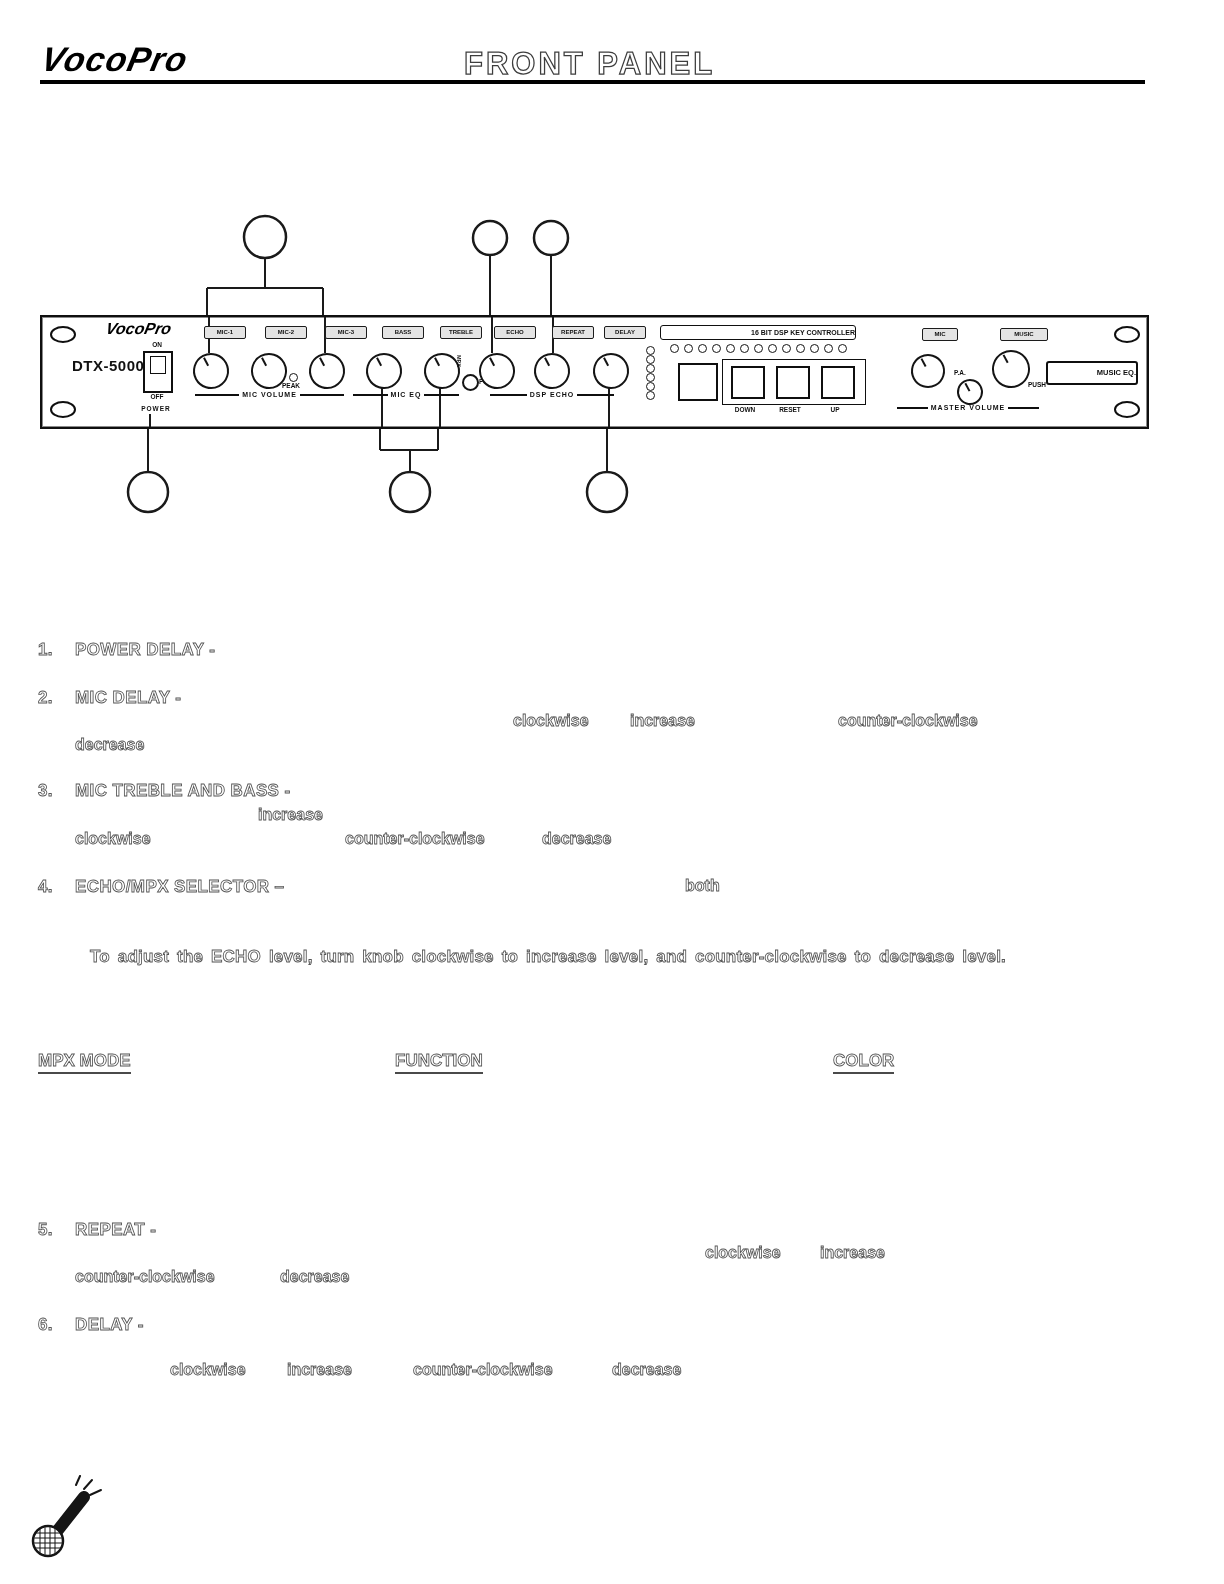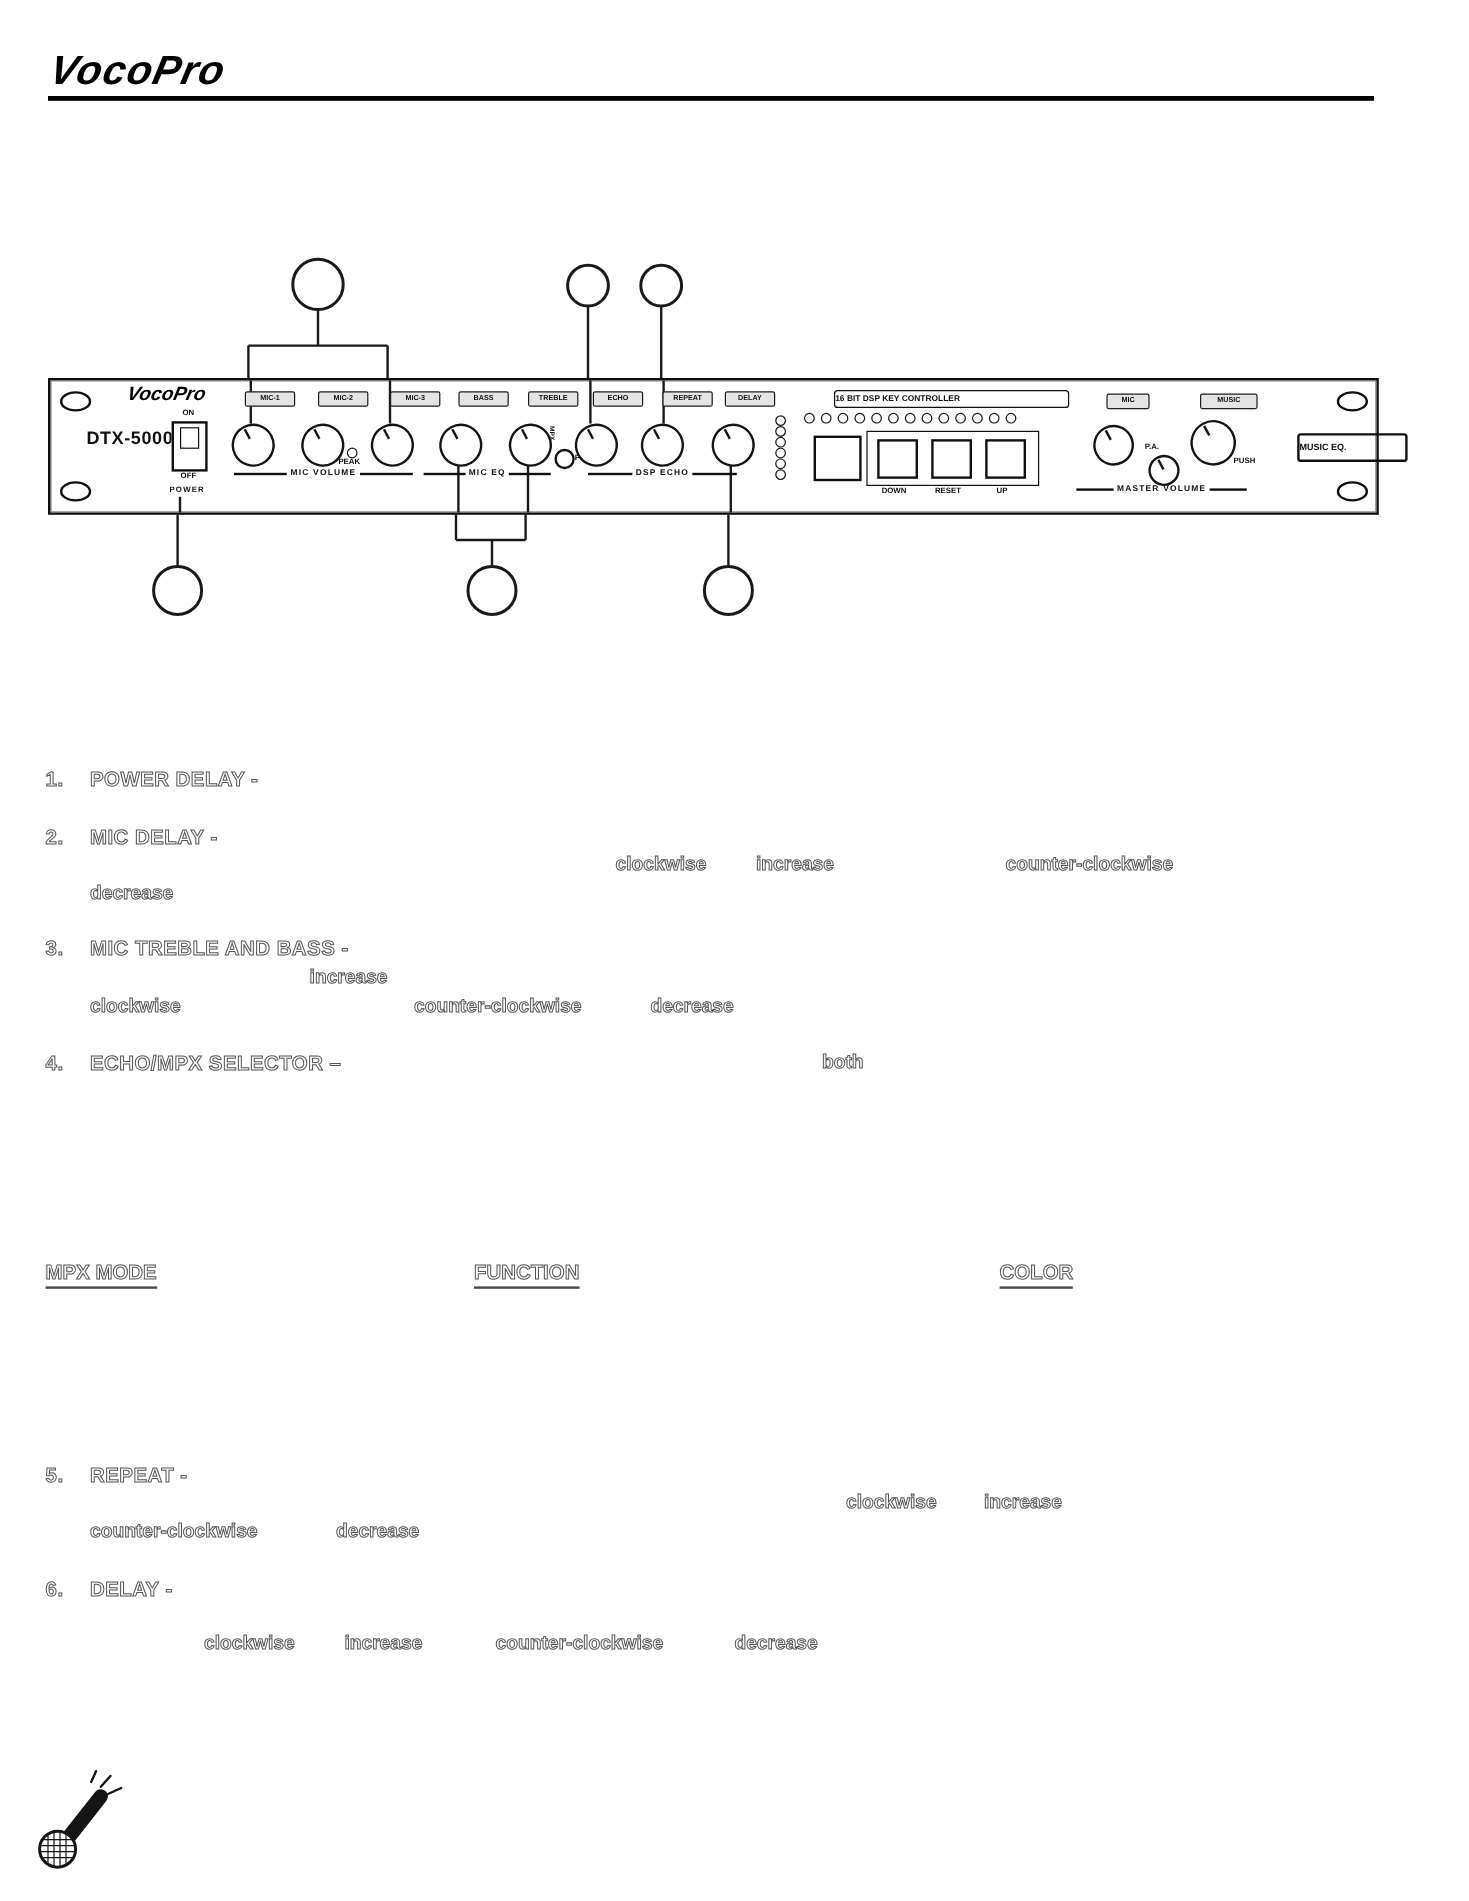--- a/index.html
+++ b/index.html
@@ -33,33 +33,34 @@
   .tiny{font-size:6.5px;font-weight:bold;color:#0f0f0f;white-space:nowrap;}
   .tinyc{text-align:center;}
   .lblbox{width:40px;height:11px;border:1px solid #1c1c1c;background:#e4e4e4;border-radius:2px;
           font-size:6px;line-height:11px;text-align:center;font-weight:bold;color:#0f0f0f;overflow:hidden;}
   .knob{width:32px;height:32px;border:2.5px solid #141414;border-radius:50%;background:#fff;transform:rotate(-28deg);}
   .knob .ptr{position:absolute;left:50%;margin-left:-1px;top:1px;width:2px;height:9px;background:#141414;}
   .miniknob{width:13px;height:13px;border:2px solid #141414;border-radius:50%;background:#fff;}
   .led{border:1.5px solid #141414;border-radius:50%;background:#fff;}
   .sect{font-size:7px;font-weight:bold;color:#0f0f0f;letter-spacing:1px;display:flex;align-items:center;white-space:nowrap;}
   .sect::before,.sect::after{content:"";flex:1;height:2px;background:#0f0f0f;margin:0 3px;}
-  .dspbox{border:1.5px solid #0f0f0f;border-radius:3px;font-size:7px;font-weight:bold;text-align:left;color:#0f0f0f;margin-left:35px;}
+  .dspbox{border:1.5px solid #0f0f0f;border-radius:3px;font-size:7px;font-weight:bold;text-align:right;color:#0f0f0f;}
   .sq{border:2px solid #0f0f0f;background:#fff;}
   .pswitch{width:26px;height:38px;border:2px solid #0f0f0f;background:#fff;}
   .ptoggle{width:14px;height:16px;border:1.5px solid #0f0f0f;margin:3px auto 0;background:#fff;}
   .cline{position:absolute;width:2px;background:#1a1a1a;}
   .vtext{writing-mode:vertical-rl;font-size:5.5px;font-weight:bold;color:#0f0f0f;}
 </style>
 </head>
 <body>
 
 <div class="page">
 
   <div class="abs logo" style="left:42px;top:40px">VocoPro</div>
+  <div class="abs ot title-ot" style="left:464px;top:46px">FRONT PANEL</div>
   <div class="abs rule"></div>
 
   <svg class="abs" style="left:0;top:0" width="1224" height="540" viewBox="0 0 1224 540">
     <g stroke="#1a1a1a" stroke-width="2" fill="none">
       <path d="M265 258 V288 M207 288 H323 M207 288 V315 M323 288 V315"></path>
       <path d="M490 255 V315"></path>
       <path d="M551 255 V315"></path>
       <path d="M148 425 V472"></path>
       <path d="M410 450 V472 M380 450 H438 M380 425 V450 M438 425 V450"></path>
       <path d="M607 425 V472"></path>
@@ -215,20 +216,21 @@
   <span class="abs ot ttl" style="left:75px;top:781px">MIC TREBLE AND BASS -</span>
   <span class="abs ot w" style="left:258px;top:806px">increase</span>
   <span class="abs ot w" style="left:75px;top:830px">clockwise</span>
   <span class="abs ot w" style="left:345px;top:830px">counter-clockwise</span>
   <span class="abs ot w" style="left:542px;top:830px">decrease</span>
 
   <span class="abs ot num" style="left:38px;top:877px">4.</span>
   <span class="abs ot ttl" style="left:75px;top:877px">ECHO/MPX SELECTOR –</span>
   <span class="abs ot w" style="left:685px;top:877px">both</span>
 
+  <span class="abs ot para" style="left:90px;top:947px">To adjust the ECHO level, turn knob clockwise to increase level, and counter-clockwise to decrease level.</span>
 
   <span class="abs ot th" style="left:38px;top:1051px">MPX MODE</span>
   <span class="abs ot th" style="left:395px;top:1051px">FUNCTION</span>
   <span class="abs ot th" style="left:833px;top:1051px">COLOR</span>
 
   <span class="abs ot num" style="left:38px;top:1220px">5.</span>
   <span class="abs ot ttl" style="left:75px;top:1220px">REPEAT -</span>
   <span class="abs ot w" style="left:705px;top:1244px">clockwise</span>
   <span class="abs ot w" style="left:820px;top:1244px">increase</span>
   <span class="abs ot w" style="left:75px;top:1268px">counter-clockwise</span>

